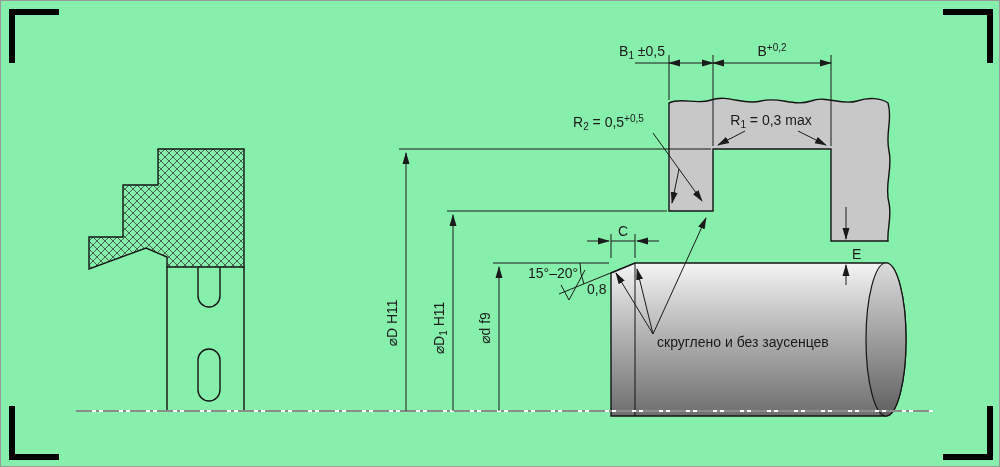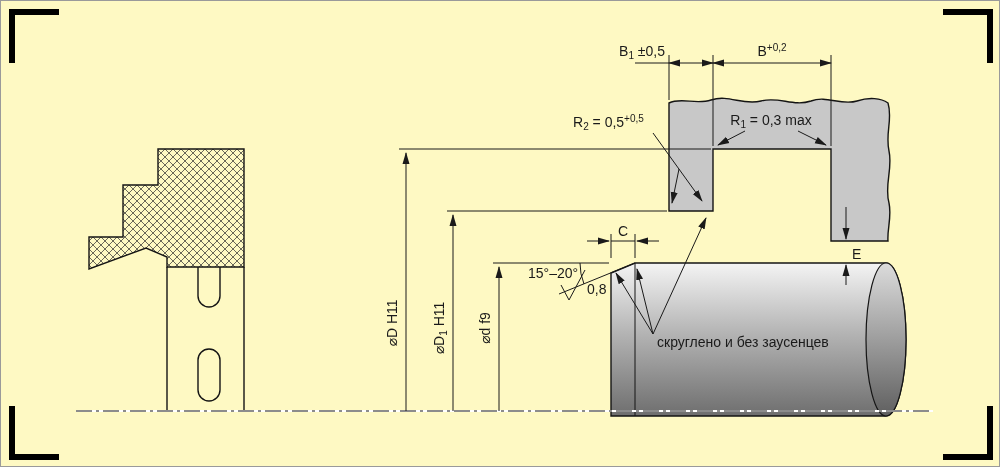--- a/index.html
+++ b/index.html
@@ -1,16 +1,16 @@
 <!DOCTYPE html>
 <html><head>
 <meta charset="utf-8">
 <style>
   html,body{margin:0;padding:0;background:#fff;}
-  .frame{width:1000px;height:467px;position:relative;background:#fef9c3;border:1px solid #9a9a9a;box-sizing:border-box;overflow:hidden;}
+  .frame{width:1000px;height:467px;position:relative;background:#86efac;border:1px solid #9a9a9a;box-sizing:border-box;overflow:hidden;}
   svg text{font-family:"Liberation Sans","DejaVu Sans",sans-serif;fill:#1a1a1a;font-size:14px;}
   .thin{stroke:#1a1a1a;stroke-width:1;fill:none;}
   .outline{stroke:#141414;stroke-width:1.4;fill:none;}
   .mark{stroke:#000;stroke-width:6;fill:none;}
 </style>
 </head>
 <body>
 
 <div class="frame">
 <svg width="1000" height="467" viewBox="0 0 1000 467">

